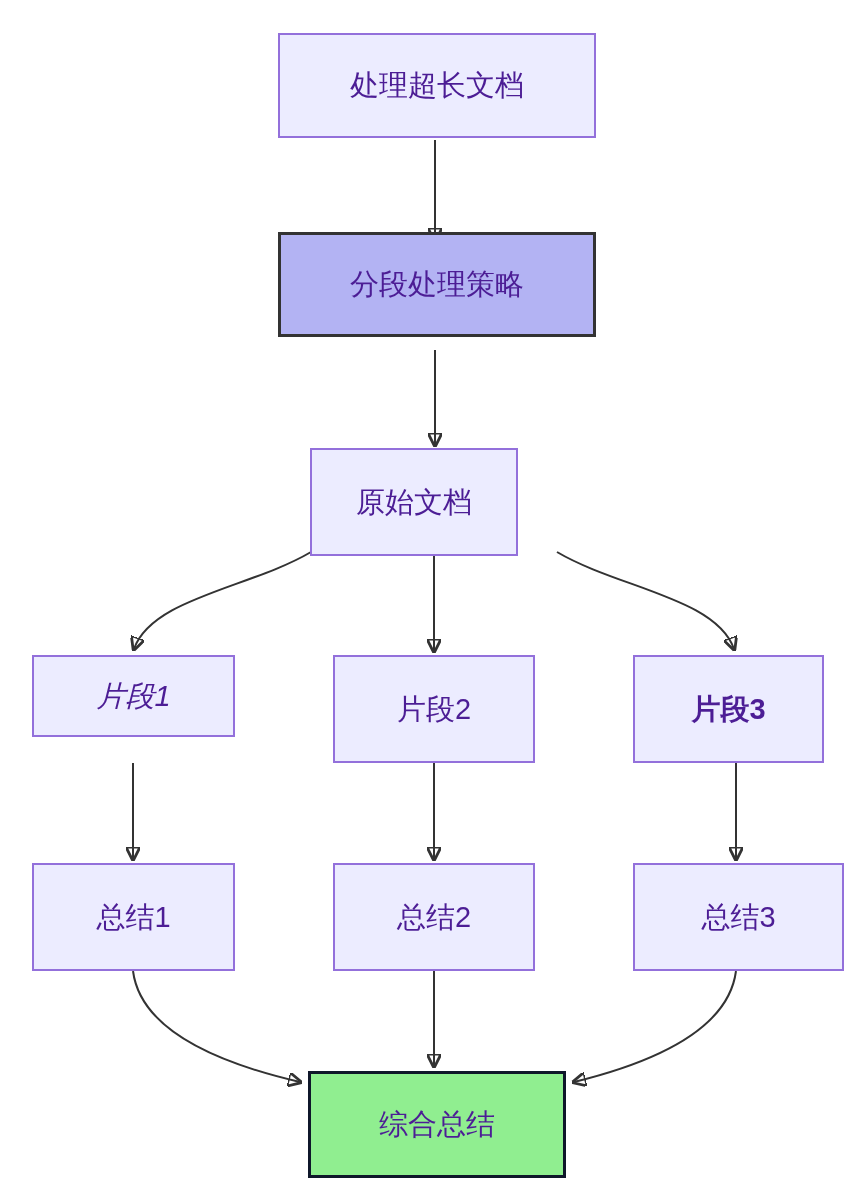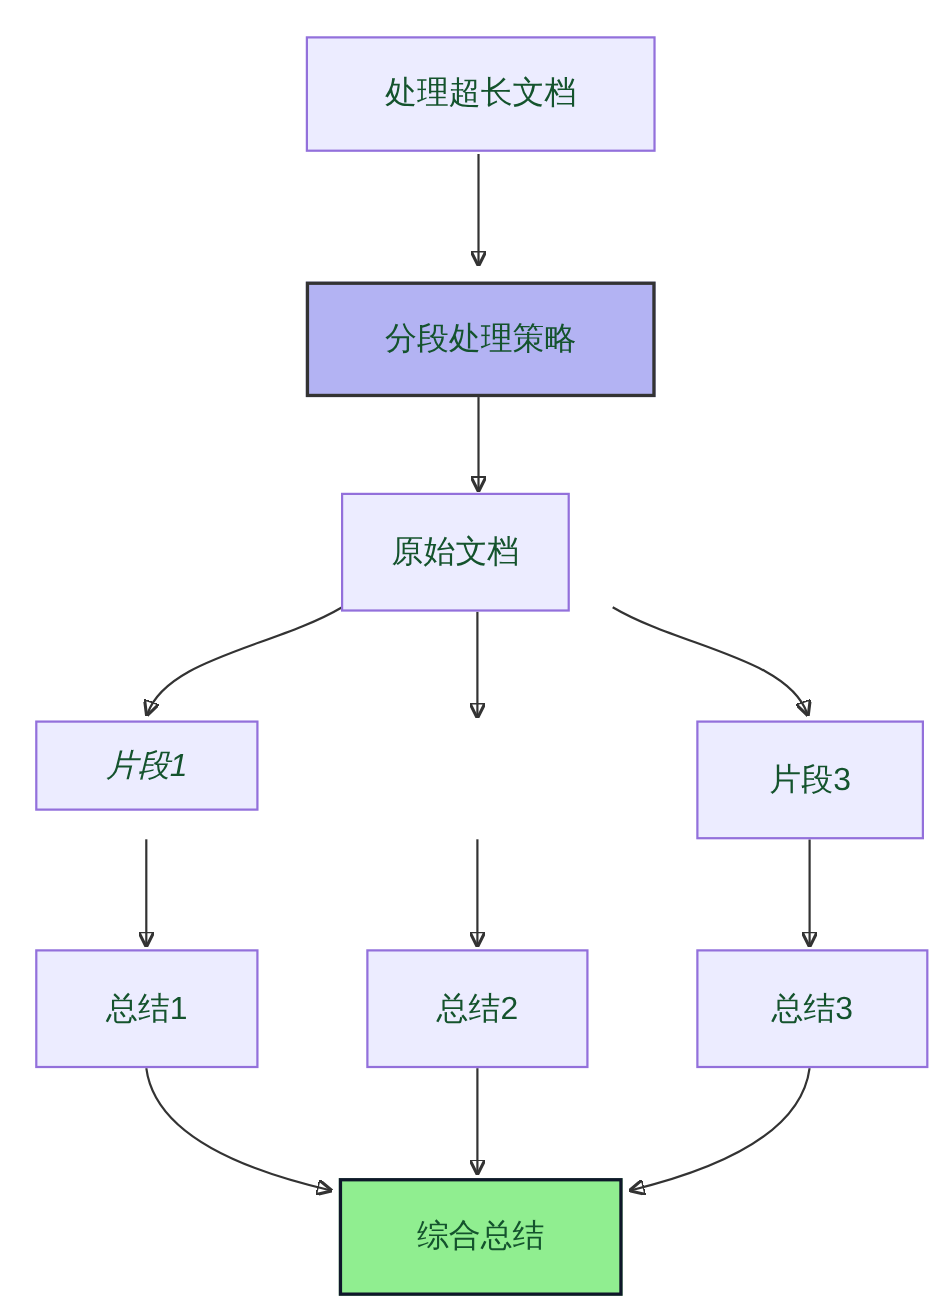--- a/index.html
+++ b/index.html
@@ -28,21 +28,21 @@
     stroke-width: 2px;
   }
   .node {
     position: absolute;
     box-sizing: border-box;
     display: flex;
     align-items: center;
     justify-content: center;
     background: #ececff;
     border: 2px solid #9370db;
-    color: #14532d;
+    color: #4c1d95;
     font-size: 29px;
     line-height: 1.2;
     text-align: center;
     white-space: nowrap;
   }
   .node--purple {
     background: #b3b3f3;
     border: 3px solid #333333;
   }
   .node--green {
@@ -69,28 +69,29 @@
     <path d="M133,763 L133,859" marker-end="url(#arrowhead)"></path>
     <path d="M434,763 L434,859" marker-end="url(#arrowhead)"></path>
     <path d="M736,763 L736,859" marker-end="url(#arrowhead)"></path>
     <path d="M133,971 C140,1025 205,1060 300,1082" marker-end="url(#arrowhead)"></path>
     <path d="M434,971 L434,1066" marker-end="url(#arrowhead)"></path>
     <path d="M736,971 C729,1025 664,1060 574,1082" marker-end="url(#arrowhead)"></path>
   </svg>
 
   <div class="node" style="left:278px; top:33px; width:318px; height:105px;">处理超长文档</div>
 
-  <div class="node node--purple" style="left:278px; top:256px; width:318px; height:105px;">分段处理策略</div>
+  <div class="node node--purple" style="left:278px; top:232px; width:318px; height:105px;">分段处理策略</div>
 
   <div class="node" style="left:310px; top:448px; width:208px; height:108px;">原始文档</div>
 
   <div class="node" style="left:32px; top:655px; width:203px; height:82px;font-style:italic;">片段1</div>
 
+  <div class="node" style="left:333px; top:655px; width:202px; height:108px;">片段2</div>
 
-  <div class="node" style="left:633px; top:655px; width:207px; height:108px;">片段3</div>
+  <div class="node" style="left:633px; top:655px; width:191px; height:108px;font-weight:bold;">片段3</div>
 
   <div class="node" style="left:32px; top:863px; width:203px; height:108px;text-align:right;">总结1</div>
 
   <div class="node" style="left:333px; top:863px; width:202px; height:108px;">总结2</div>
 
   <div class="node" style="left:633px; top:863px; width:211px; height:108px;">总结3</div>
 
   <div class="node node--green" style="left:308px; top:1071px; width:258px; height:107px;">综合总结</div>
 
 </div>

